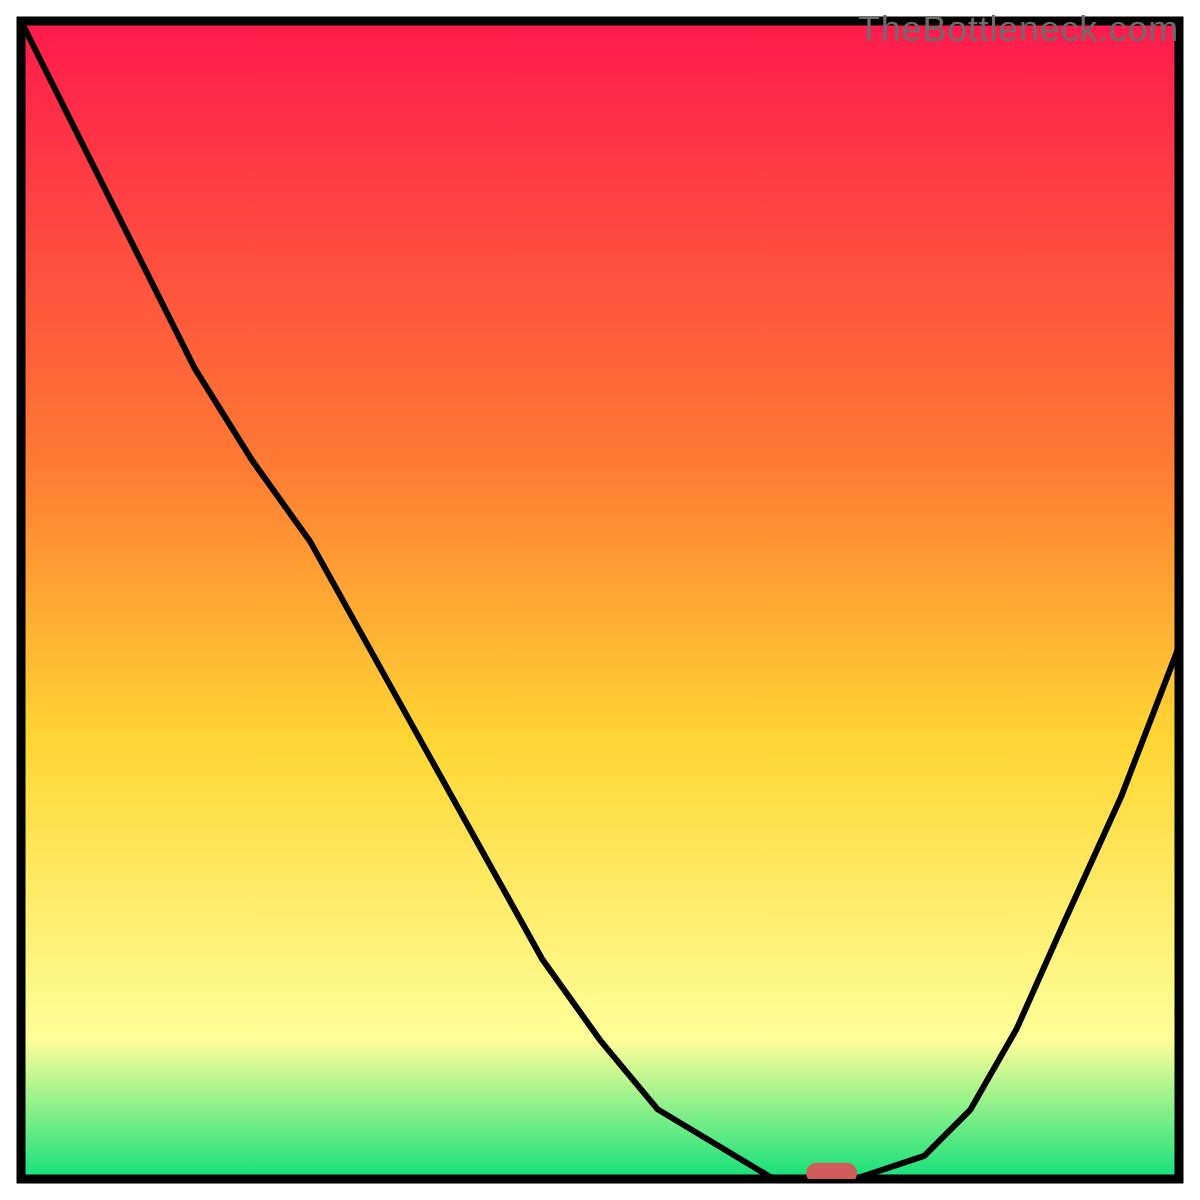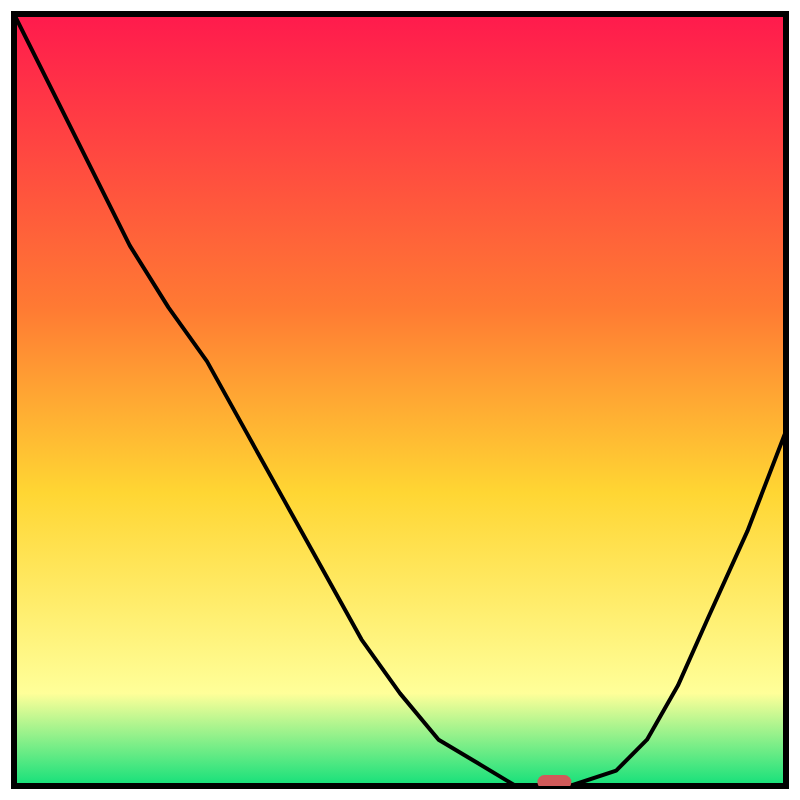--- a/index.html
+++ b/index.html
@@ -62,13 +62,14 @@
       <rect x="4" y="4" width="772" height="772" fill="url(#bg)"></rect>
 
       <rect x="4" y="4" width="772" height="772" fill="none" stroke="#000" stroke-width="6"></rect>
 
       <path id="data-line" d="M4.0 4.0 L42.6 81.2 L81.2 158.4 L119.8 235.6 L158.4 297.4 L197.0 351.4 L235.6 420.9 L274.2 490.4 L312.8 559.8 L351.4 629.3 L390.0 683.4 L428.6 729.7 L467.2 752.8 L505.8 776.0 L529.0 776.0 L559.8 776.0 L606.2 760.6 L637.0 729.7 L667.9 675.6 L698.8 606.2 L737.4 521.2 L776.0 420.9" fill="none" stroke="#000000" stroke-width="4" stroke-linejoin="round" stroke-linecap="round" clip-path="url(#plotclip)"></path>
 
       <rect id="marker" x="527.4" y="765.1" width="34" height="14" rx="7" ry="7" fill="#d15a5a" clip-path="url(#plotclip)"></rect>
     </svg>
   </div>
 
+  <div class="watermark">TheBottleneck.com</div>
 </div>
 
 </body></html>

